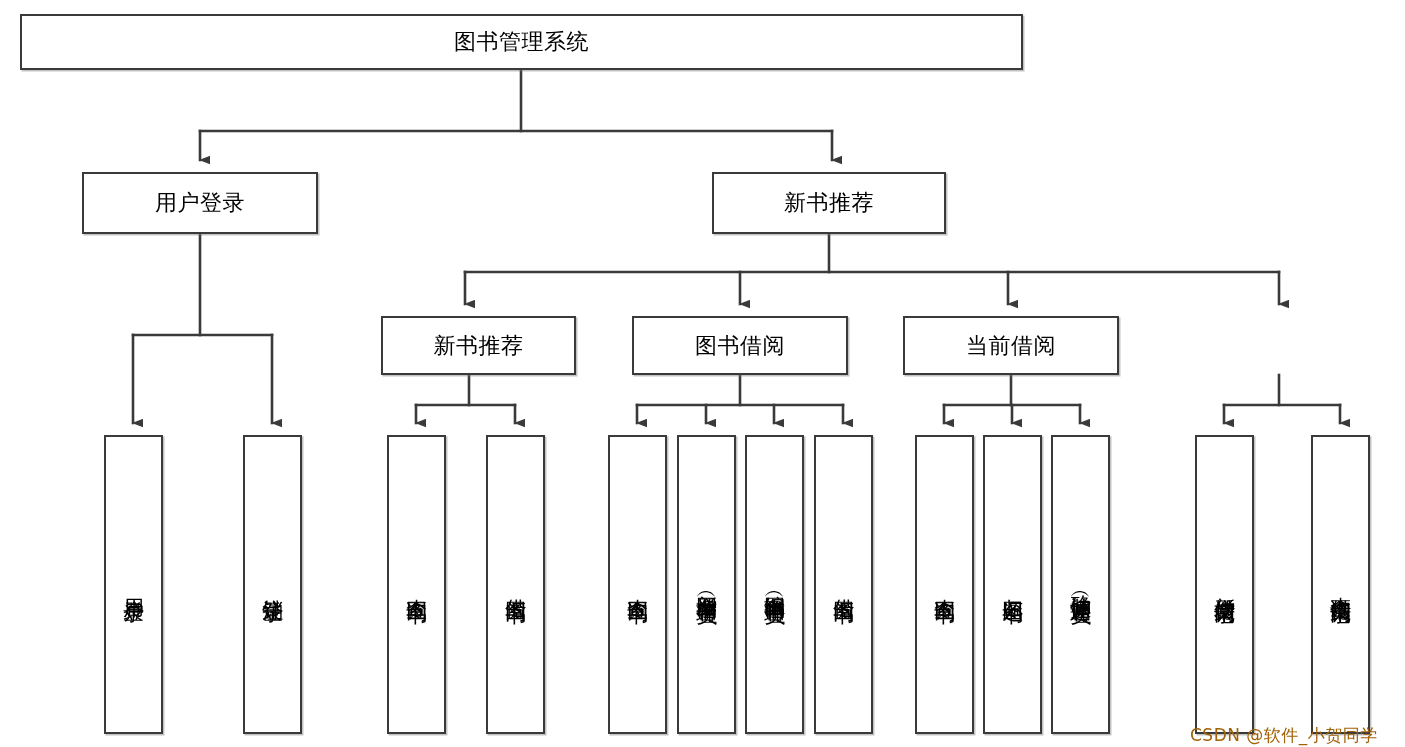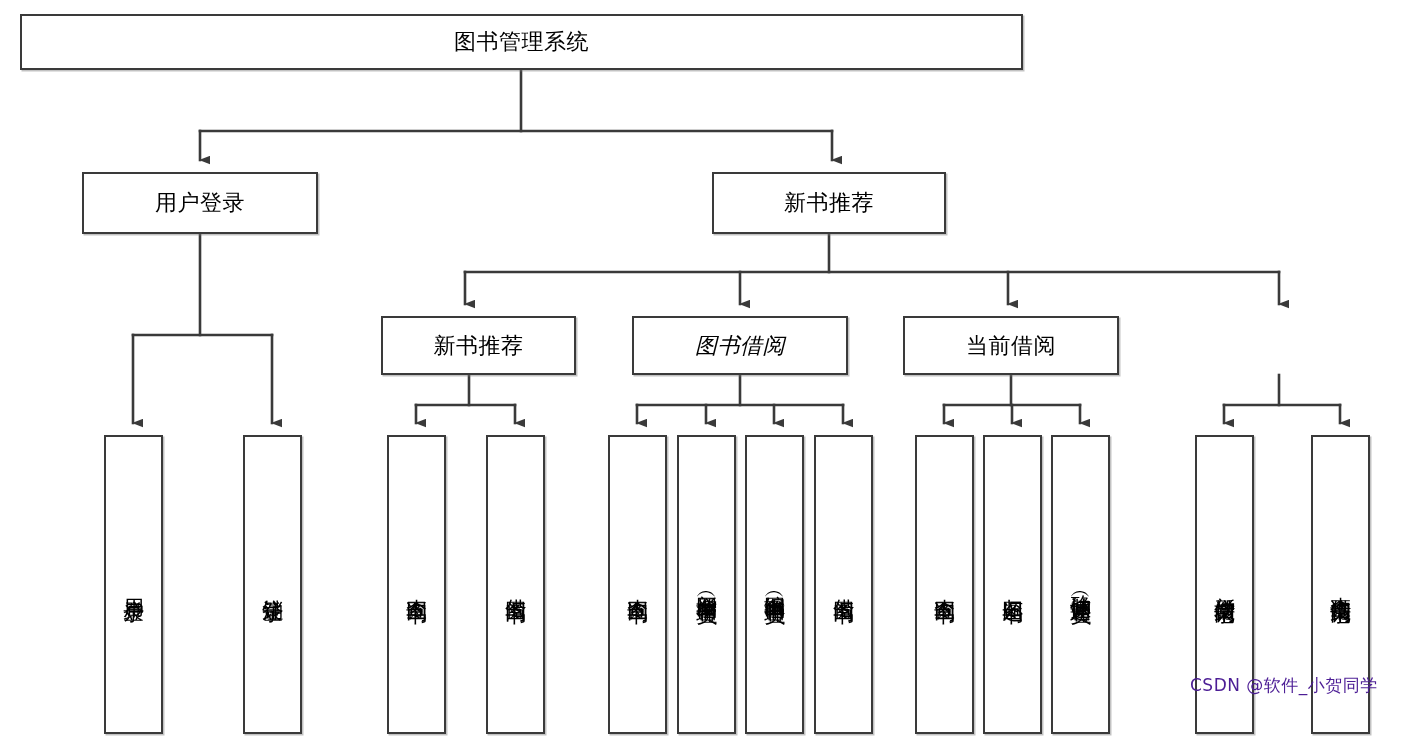--- a/index.html
+++ b/index.html
@@ -131,21 +131,21 @@
   <div class="node" id="n-l2-0" style="left: 82px; top: 172px; width: 236px; height: 62px;">
     <span class="label">用户登录</span>
   </div>
   <div class="node" id="n-l2-1" style="left: 712px; top: 172px; width: 234px; height: 62px;">
     <span class="label">新书推荐</span>
   </div>
 
   <div class="node" id="n-l3-0" style="left: 381px; top: 316px; width: 195px; height: 59px; text-align: right;">
     <span class="label">新书推荐</span>
   </div>
-  <div class="node" id="n-l3-1" style="left: 632px; top: 316px; width: 216px; height: 59px; font-style: italic;">
+  <div class="node" id="n-l3-1" style="left: 632px; top: 316px; width: 216px; height: 59px;">
     <span class="label">图书借阅</span>
   </div>
   <div class="node" id="n-l3-2" style="left: 903px; top: 316px; width: 216px; height: 59px;">
     <span class="label">当前借阅</span>
   </div>
 
   <div class="node vertical" id="n-lf-0" style="left: 104px; top: 435px; width: 59px; height: 299px;">
     <span class="label">用户登录</span>
   </div>
   <div class="node vertical" id="n-lf-1" style="left: 243px; top: 435px; width: 59px; height: 299px;">
@@ -178,15 +178,15 @@
   <div class="node vertical" id="n-lf-10" style="left: 1051px; top: 435px; width: 59px; height: 299px;">
     <span class="label">确认归还（管理员）</span>
   </div>
   <div class="node vertical" id="n-lf-11" style="left: 1195px; top: 435px; width: 59px; height: 299px;">
     <span class="label">新增借阅记录</span>
   </div>
   <div class="node vertical" id="n-lf-12" style="left: 1311px; top: 435px; width: 59px; height: 299px;">
     <span class="label">查询借阅记录</span>
   </div>
 
-  <div class="watermark" id="wm" style="left: 1190px; top: 674px; color: #4c1d95;">CSDN @软件_小贺同学</div>
+  <div class="watermark" id="wm" style="left: 1190px; top: 724px; color: #a16207;">CSDN @软件_小贺同学</div>
 
 </div>
 
 </body></html>

